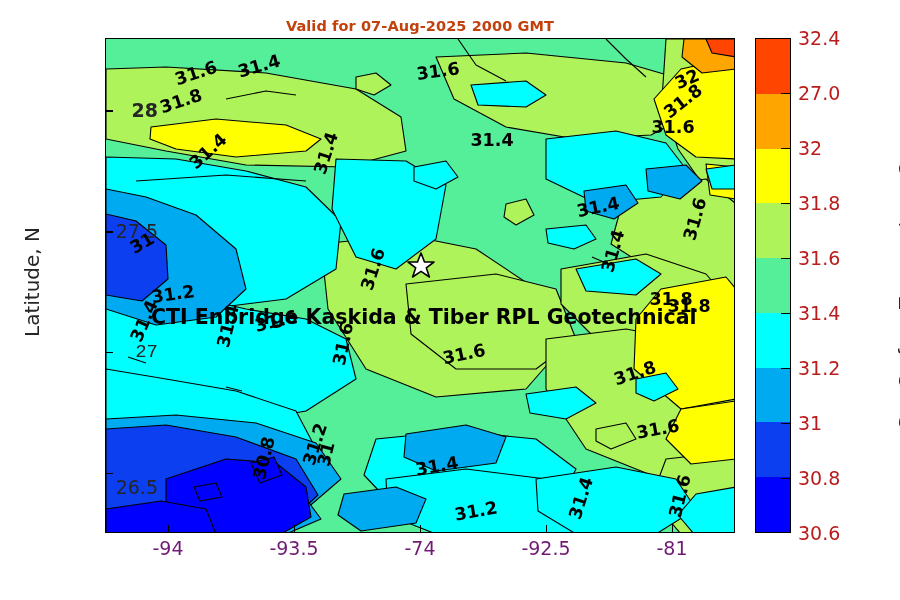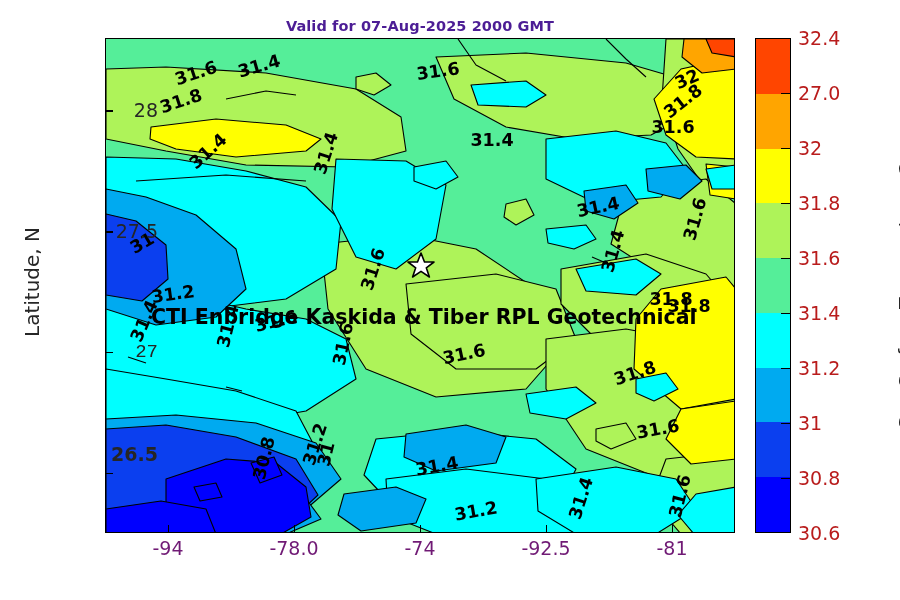--- a/index.html
+++ b/index.html
@@ -2,21 +2,21 @@
 <html><head>
 <meta charset="utf-8">
 <style>
   html,body{margin:0;padding:0;background:#ffffff;}
   body{width:900px;height:600px;overflow:hidden;
        font-family:"DejaVu Sans","Liberation Sans",sans-serif;}
   #fig{position:relative;width:900px;height:600px;background:#fff;}
 
   
   .fig-title{position:absolute;left:105px;top:18px;width:630px;text-align:center;
-    font-size:14.5px;font-weight:bold;color:#4c1d95;letter-spacing:.1px;}
+    font-size:14.5px;font-weight:bold;color:#c2410c;letter-spacing:.1px;}
 
   
   #plot{position:absolute;left:105px;top:38px;width:630px;height:495px;
         border:1.6px solid #000;box-sizing:border-box;overflow:hidden;background:#55EE99;}
   #plot svg{position:absolute;left:0;top:0;}
 
   
   .ytick{position:absolute;right:742px;text-align:right;font-size:19px;color:#262626;
          transform:translateY(-50%);white-space:nowrap;}
   .xtick{position:absolute;top:537px;font-size:19px;color:#701a75;
@@ -159,33 +159,33 @@
       </div>
 
     <div class="ann" style="left:45px;top:266px;">CTI Enbridge  Kaskida &amp; Tiber RPL Geotechnical</div>
 
     <svg style="position:absolute;left:300px;top:212px;" width="30" height="30" viewBox="0 0 30 30">
       <path d="M15,2 L18.5,11 L28,11 L20.3,16.8 L23.4,26 L15,20.4 L6.6,26 L9.7,16.8 L2,11 L11.5,11 Z" fill="#ffffff" stroke="#000000" stroke-width="1.6" stroke-linejoin="round"></path>
     </svg>
   </div>
 
   <div id="yticks">
-      <div class="ytick" style="top: 110.439px;">28</div>
+      <div class="ytick" style="top: 110.439px; font-weight: bold;">28</div>
       <div style="position: absolute; left: 105px; width: 8px; height: 1.4px; background: rgb(0, 0, 0); top: 110.439px;"></div>
       <div class="ytick" style="top: 231.171px;">27.5</div>
       <div style="position: absolute; left: 105px; width: 8px; height: 1.4px; background: rgb(0, 0, 0); top: 231.171px;"></div>
       <div class="ytick" style="top: 351.902px; font-family: Liberation Mono, monospace;">27</div>
       <div style="position: absolute; left: 105px; width: 8px; height: 1.4px; background: rgb(0, 0, 0); top: 351.902px;"></div>
-      <div class="ytick" style="top: 454px; font-weight: bold;">26.5</div>
+      <div class="ytick" style="top: 487px;">26.5</div>
       <div style="position: absolute; left: 105px; width: 8px; height: 1.4px; background: rgb(0, 0, 0); top: 472.634px;"></div>
     </div>
   <div id="xticks">
       <div class="xtick" style="left: 168px;">-94</div>
       <div style="position: absolute; top: 525px; width: 1.4px; height: 8px; background: rgb(0, 0, 0); left: 168px;"></div>
-      <div class="xtick" style="left: 294px;">-78.0</div>
+      <div class="xtick" style="left: 294px;">-93.5</div>
       <div style="position: absolute; top: 525px; width: 1.4px; height: 8px; background: rgb(0, 0, 0); left: 294px;"></div>
       <div class="xtick" style="left: 420px;">-74</div>
       <div style="position: absolute; top: 525px; width: 1.4px; height: 8px; background: rgb(0, 0, 0); left: 420px;"></div>
       <div class="xtick" style="left: 546px;">-92.5</div>
       <div style="position: absolute; top: 525px; width: 1.4px; height: 8px; background: rgb(0, 0, 0); left: 546px;"></div>
       <div class="xtick" style="left: 672px;">-81</div>
       <div style="position: absolute; top: 525px; width: 1.4px; height: 8px; background: rgb(0, 0, 0); left: 672px;"></div>
     </div>
 
   <div class="ylabel">Latitude, N</div>

